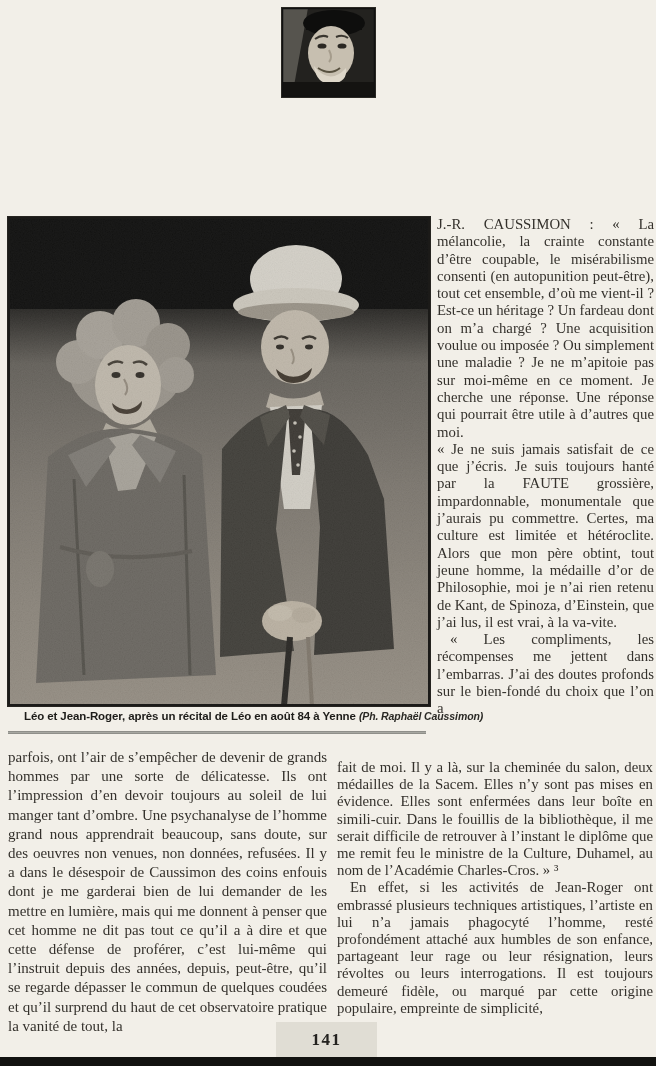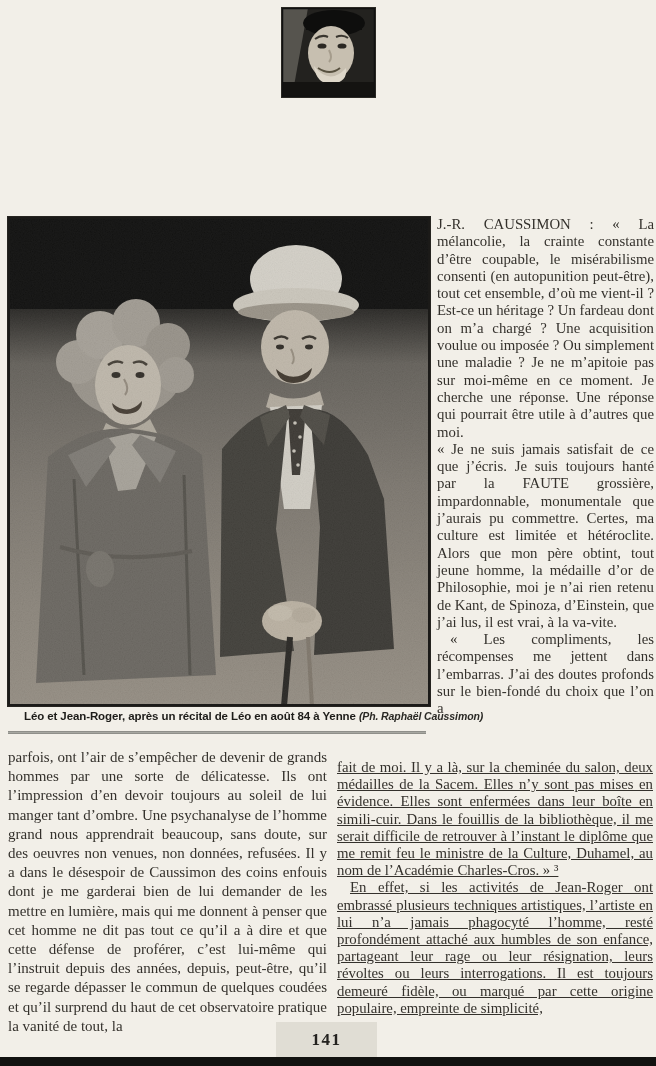--- a/index.html
+++ b/index.html
@@ -50,21 +50,21 @@
   .col-left{
     left:8px;top:748px;width:319px;
     font-size:15px;line-height:19.2px;
   }
   .col-right-narrow{
     left:437px;top:216px;width:217px;
     font-size:14.8px;line-height:17.3px;
   }
   .col-right-wide{
     left:337px;top:759px;width:316px;
-    font-size:14.8px;line-height:17.2px;text-decoration:underline;
+    font-size:14.8px;line-height:17.2px;
   }
   
   .footer-bar{
     position:absolute;left:0;top:1057px;width:656px;height:9px;
     background:#121210;
   }
   .page-number-box{
     position:absolute;left:276px;top:1022px;width:101px;height:36px;
     background:#e0ddd4;
     display:flex;align-items:center;justify-content:center;

